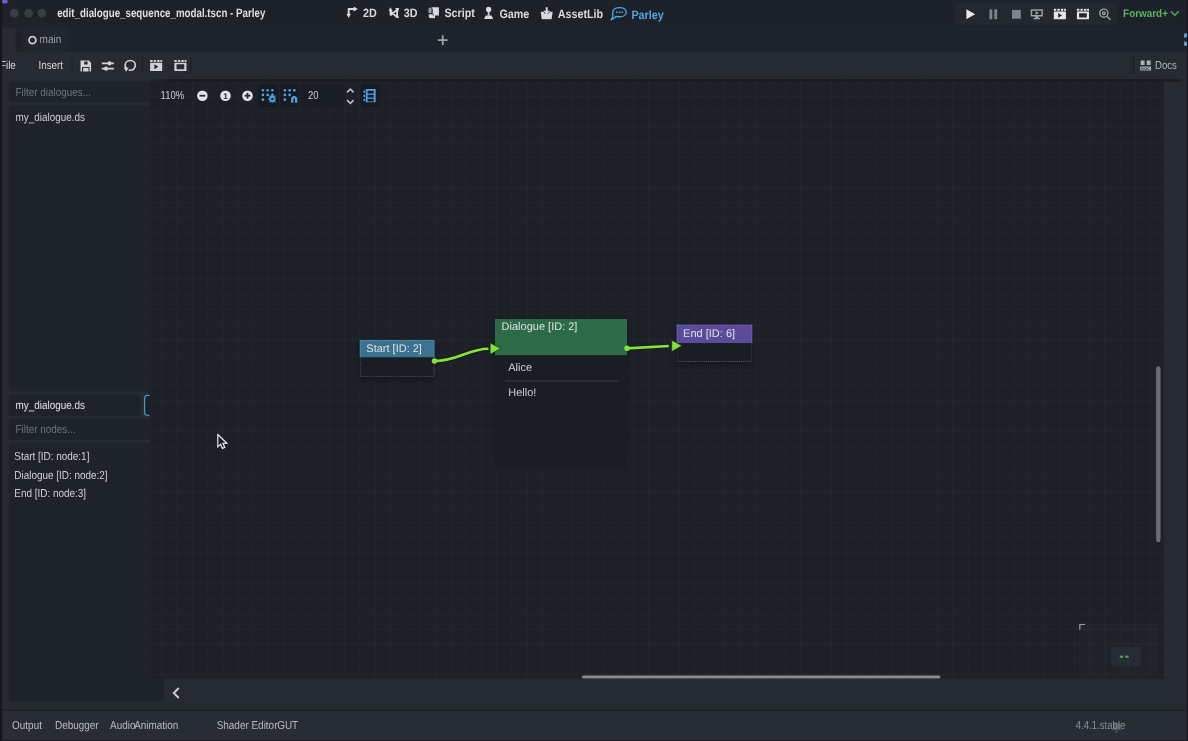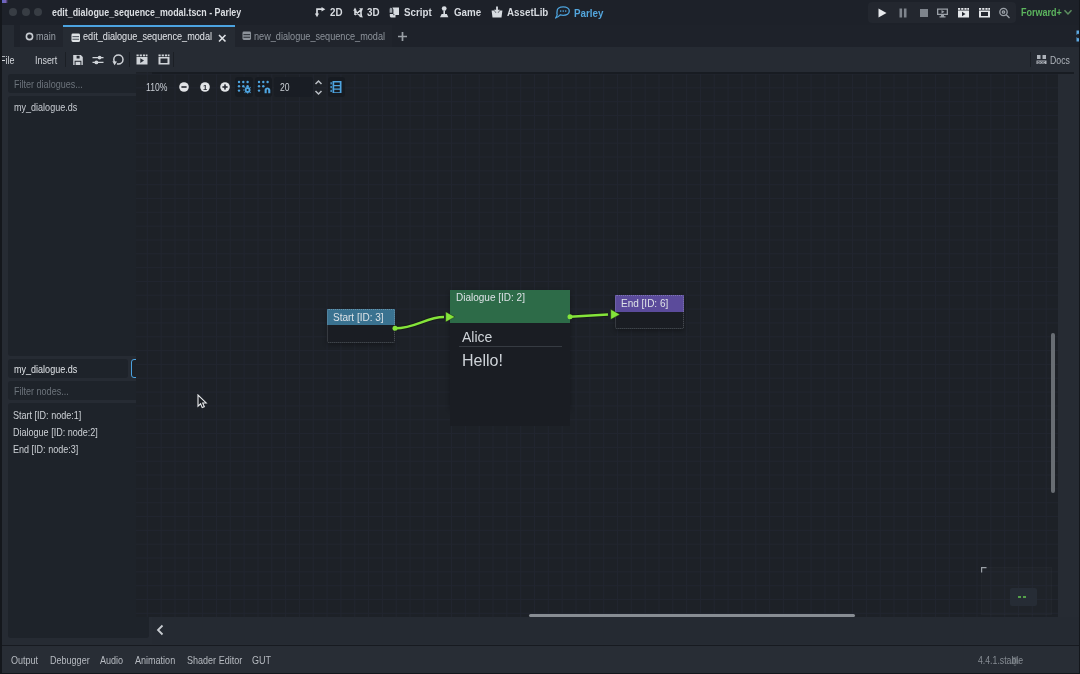--- a/index.html
+++ b/index.html
@@ -143,39 +143,20 @@
         <path d="M1.5 1.2 L5 5 L8.5 1.2" stroke="#5d8f60" stroke-width="1.5" fill="none"></path>
       </svg>
 </div>
 
 <div id="tabbar">
   <div class="stab" style="left:6px;width:43px;background:#21252d">
     <svg class="abs" style="left:4.5px;top:6.5px" width="9" height="9" viewBox="0 0 9 9">
           <circle cx="4.5" cy="4.5" r="3.1" fill="none" stroke="#c9cdd3" stroke-width="1.6"></circle>
         </svg>
     <span class="abs t" style="left:16px;top:5px;color:#999fa7;transform:scaleX(0.87)">main</span>
-  </div>
-  <div class="stab" style="left:49px;width:172px;background:#262b33;border-top:2px solid #4ca3e0">
-    <svg class="abs" style="left:7.5px;top:6px" width="9.5" height="9.5" viewBox="0 0 10 10">
-          <rect x="0.5" y="0.5" width="9" height="9" rx="1.5" fill="#dfe3e6"></rect>
-          <rect x="1.5" y="3.2" width="7" height="1.2" fill="#5a6069"></rect>
-          <rect x="1.5" y="6" width="7" height="1.2" fill="#5a6069"></rect>
-        </svg>
-    <span class="abs t" style="left:20px;top:3px;color:#e3e6ea;transform:scaleX(0.87)">edit_dialogue_sequence_modal</span>
-    <svg class="abs" style="left:155px;top:7px" width="8.5" height="8.5" viewBox="0 0 10 10">
-          <path d="M1.2 1.2 L8.8 8.8 M8.8 1.2 L1.2 8.8" stroke="#dfe2e6" stroke-width="1.9"></path>
-        </svg>
-  </div>
-  <div class="stab" style="left:221px;width:157px;background:#20242c">
-    <svg class="abs" style="left:7px;top:6px" width="9.5" height="9.5" viewBox="0 0 10 10">
-          <rect x="0.5" y="0.5" width="9" height="9" rx="1.5" fill="#8d939b"></rect>
-          <rect x="1.5" y="3.2" width="7" height="1.2" fill="#33373e"></rect>
-          <rect x="1.5" y="6" width="7" height="1.2" fill="#33373e"></rect>
-        </svg>
-    <span class="abs t" style="left:19px;top:5px;color:#8d939b;transform:scaleX(0.87)">new_dialogue_sequence_modal</span>
   </div>
   <svg class="abs" style="left:383px;top:6px" width="11" height="11" viewBox="0 0 11 11">
         <path d="M5.5 1 L5.5 10 M1 5.5 L10 5.5" stroke="#9aa0a6" stroke-width="1.7"></path>
       </svg>
   <svg class="abs" style="left:1062px;top:5px" width="12" height="12" viewBox="0 0 12 12">
         <g fill="#5ea9e2">
           <path d="M0.5 0.5 L5 0.5 L3.4 2.1 L5 3.7 L3.7 5 L2.1 3.4 L0.5 5 Z"></path>
           <path d="M11.5 0.5 L7 0.5 L8.6 2.1 L7 3.7 L8.3 5 L9.9 3.4 L11.5 5 Z"></path>
           <path d="M0.5 11.5 L5 11.5 L3.4 9.9 L5 8.3 L3.7 7 L2.1 8.6 L0.5 7 Z"></path>
           <path d="M11.5 11.5 L7 11.5 L8.6 9.9 L7 8.3 L8.3 7 L9.9 8.6 L11.5 7 Z"></path>
@@ -334,29 +315,29 @@
   <svg class="abs" style="left:194px;top:8px" width="13" height="14" viewBox="0 0 13 14">
         <g fill="#4ea4e0">
           <path d="M2.5 1 L11.5 1 L11.5 13 L2.5 13 Z M4.2 2.6 L4.2 5 L9.8 5 L9.8 2.6 Z M4.2 6.2 L4.2 8.6 L9.8 8.6 L9.8 6.2 Z M4.2 9.8 L4.2 12.2 L9.8 12.2 L9.8 9.8 Z" fill-rule="evenodd"></path>
           <rect x="0.5" y="2.2" width="1.3" height="2.2"></rect>
           <rect x="0.5" y="6" width="1.3" height="2.2"></rect>
           <rect x="0.5" y="9.8" width="1.3" height="2.2"></rect>
         </g>
       </svg>
 
   <div class="gnode" style="left:191px;top:237px;width:68px;height:34px;outline:1px dotted rgba(215,226,232,0.3);outline-offset:-1px">
-    <div class="ghead" style="background:#3a7290;height:16px;line-height:17px">Start [ID: 3]</div>
+    <div class="ghead" style="background:#3a7290;height:16px;line-height:17px">Start [ID: 2]</div>
     <div class="gbody" style="height:18px"></div>
   </div>
   <div class="gnode" style="left:314px;top:218px;width:120px;height:118px">
     <div class="ghead" style="background:#2d6b48;height:33px;line-height:15.5px">Dialogue [ID: 2]</div>
     <div class="gbody" style="height:103px;position:relative">
-      <span class="abs" style="left:12px;top:6px;font-size:14px;color:#ced3d8">Alice</span>
+      <span class="abs" style="left:12px;top:6px;font-size:10px;color:#ced3d8">Alice</span>
       <div class="abs" style="left:9px;top:22.5px;width:103px;height:1px;background:#363b42"></div>
-      <span class="abs" style="left:12px;top:29px;font-size:16px;color:#ced3d8">Hello!</span>
+      <span class="abs" style="left:12px;top:29px;font-size:10px;color:#ced3d8">Hello!</span>
     </div>
   </div>
   <div class="gnode" style="left:479px;top:223px;width:69px;height:34px;outline:1px dotted rgba(215,226,232,0.3);outline-offset:-1px">
     <div class="ghead" style="background:#5b4b9b;height:17px;line-height:18px">End [ID: 6]</div>
     <div class="gbody" style="height:17px"></div>
   </div>
 
   <svg class="abs" style="left:0;top:0" width="922" height="545" viewBox="0 0 922 545">
     <g fill="none" stroke="#141810" stroke-opacity="0.55" stroke-width="4.6">
       <path d="M259 256.2 C280 256.2 290 245 308 245"></path>
@@ -392,22 +373,22 @@
 <div id="strip">
   <svg class="abs" style="left:4px;top:7px" width="8" height="12" viewBox="0 0 8 12">
         <path d="M6.5 1.5 L2 6 L6.5 10.5" stroke="#c8ccd1" stroke-width="1.8" fill="none"></path>
       </svg>
 </div>
 
 <div id="statusbar">
   <span class="sbtxt" style="left:10.5px"><span class="t" style="transform:scaleX(0.86)">Output</span></span>
   <span class="sbtxt" style="left:50px"><span class="t" style="transform:scaleX(0.86)">Debugger</span></span>
   <span class="sbtxt" style="left:100px"><span class="t" style="transform:scaleX(0.86)">Audio</span></span>
-  <span class="sbtxt" style="left:135px"><span class="t" style="transform:scaleX(0.86)">Animation</span></span>
-  <span class="sbtxt" style="left:187px"><span class="t" style="transform:scaleX(0.86)">Shader Editor</span></span>
+  <span class="sbtxt" style="left:122px"><span class="t" style="transform:scaleX(0.86)">Animation</span></span>
+  <span class="sbtxt" style="left:197px"><span class="t" style="transform:scaleX(0.86)">Shader Editor</span></span>
   <span class="sbtxt" style="left:252px"><span class="t" style="transform:scaleX(0.86)">GUT</span></span>
   <svg class="abs" style="left:1010px;top:10px" width="10" height="11" viewBox="0 0 11 12">
         <g fill="#50565d">
           <path d="M5.5 0.8 C7.8 0.8 9 2.5 9 4.5 C9 6.8 9.8 7.8 10.5 8.4 L0.5 8.4 C1.2 7.8 2 6.8 2 4.5 C2 2.5 3.2 0.8 5.5 0.8 Z"></path>
           <path d="M4 9.2 L7 9.2 C7 10.2 6.4 11 5.5 11 C4.6 11 4 10.2 4 9.2 Z"></path>
         </g>
       </svg>
   <span class="sbtxt" style="left:978px;color:#878d94"><span class="t" style="transform:scaleX(0.83)">4.4.1.stable</span></span>
 </div>
 </div>

